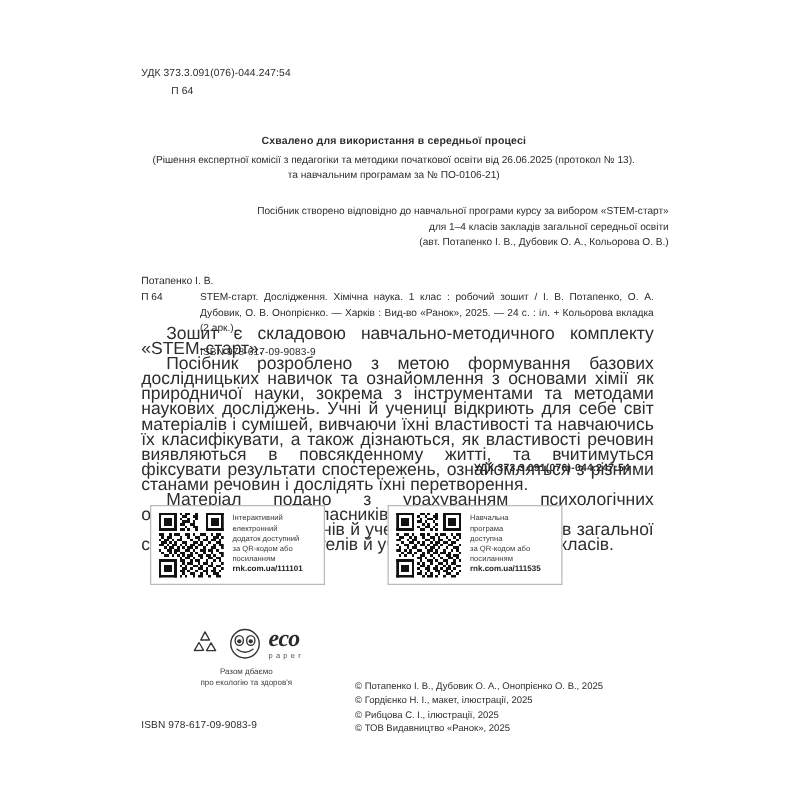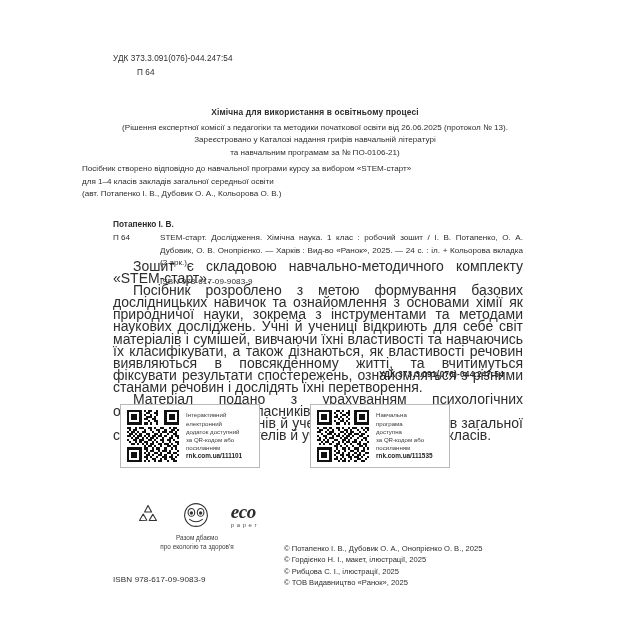--- a/index.html
+++ b/index.html
@@ -50,40 +50,40 @@
   .approval .ttl {
     font-weight: bold;
     font-size: 8.4px;
     letter-spacing: .15px;
     margin-bottom: 3px;
   }
 
   
   .programme {
     position: absolute;
-    left: 82px;
+    left: 95px;
     top: 163px;
     width: 440px;
-    text-align: left;
+    text-align: right;
     font-size: 8.1px;
     line-height: 12.6px;
     color: #2d2d2d;
   }
 
   
   .biblio {
     position: absolute;
     left: 113px;
     top: 218px;
     width: 410px;
     font-size: 8.1px;
     line-height: 12.4px;
   }
   .biblio .author {
-    font-weight: bold;
+    font-weight: normal;
     font-size: 8.3px;
     margin-bottom: 2px;
   }
   .biblio .rec {
     position: relative;
     padding-left: 47px;
   }
   .biblio .sig {
     position: absolute;
     left: 0;
@@ -164,21 +164,21 @@
     position: absolute;
     left: 122px;
     top: 500px;
     width: 150px;
     text-align: center;
   }
   .eco-row {
     display: flex;
     align-items: center;
     justify-content: center;
-    gap: 20px;
+    gap: 4px;
     height: 30px;
   }
   .eco-sub {
     margin-top: 4px;
     font-size: 6.4px;
     line-height: 8.6px;
     color: #3d3d3d;
   }
 
   
@@ -205,23 +205,22 @@
 <body>
 
 <div class="page">
 
   <div class="udk-block">
     <div class="udk-line-1">УДК 373.3.091(076)-044.247:54</div>
     <div class="udk-line-2">П 64</div>
   </div>
 
   <div class="approval">
-    <div class="ttl">Хімічна для використання в освітньому процесі</div>
+    <div class="ttl">Схвалено для використання в середньої процесі</div>
     <div>(Рішення експертної комісії з педагогіки та методики початкової освіти від 26.06.2025 (протокол № 13).</div>
-    <div>Зареєстровано у Каталозі надання грифів навчальній літературі</div>
     <div>та навчальним програмам за № ПО-0106-21)</div>
   </div>
 
   <div class="programme">
     <div>Посібник створено відповідно до навчальної програми курсу за вибором «STEM-старт»</div>
     <div>для 1–4 класів закладів загальної середньої освіти</div>
     <div>(авт. Потапенко І. В., Дубовик О. А., Кольорова О. В.)</div>
   </div>
 
   <div class="biblio">

